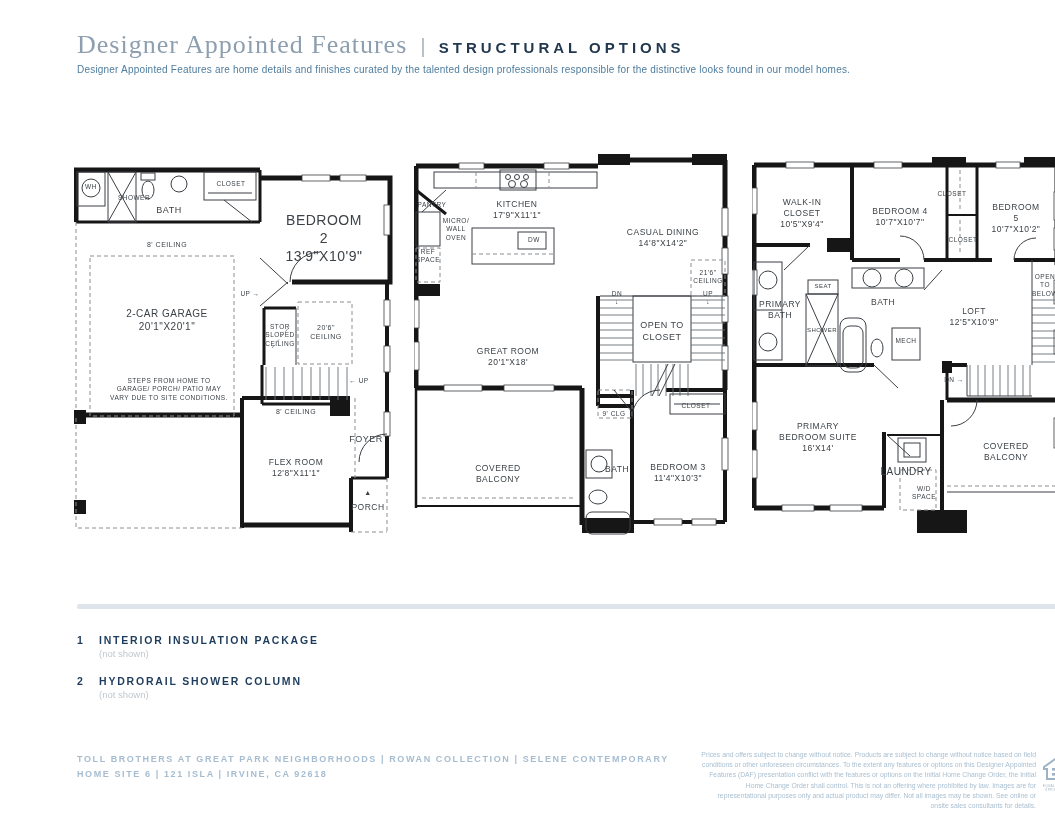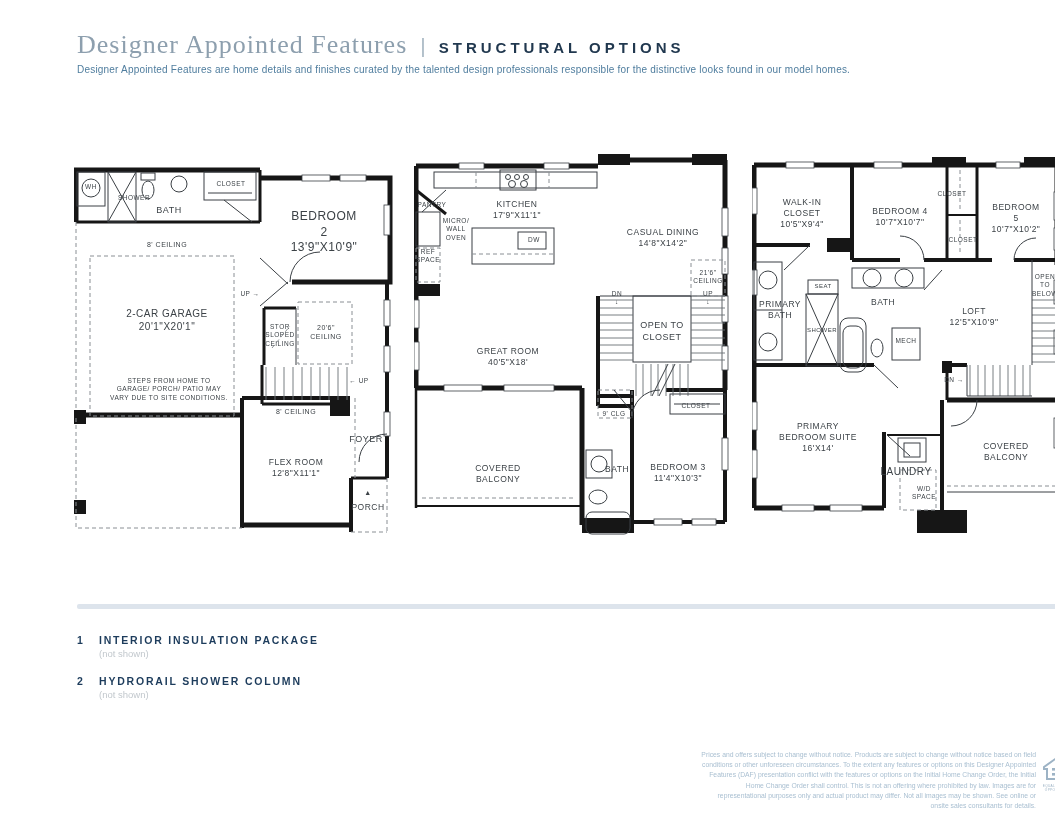--- a/index.html
+++ b/index.html
@@ -116,21 +116,21 @@
         <path class="thin" d="M150,40 L178,62"></path>
         <path class="thin" d="M186,98 L214,124 M186,146 L214,122"></path>
         <path class="thin" d="M216,122 A30,30 0 0 1 246,92"></path>
         <path class="thin" d="M285,302 A28,28 0 0 1 313,274"></path>
       </g>
     </svg>
     <div class="lbl" style="left:17px;top:27px;font-size:6.5px">WH</div>
     <div class="lbl" style="left:60px;top:38px;font-size:6.5px">SHOWER</div>
     <div class="lbl" style="left:95px;top:51px;font-size:9px">BATH</div>
     <div class="lbl" style="left:157px;top:24px;font-size:6.5px">CLOSET</div>
-    <div class="lbl" style="left:250px;top:72px;font-size:12px">BEDROOM 2
+    <div class="lbl" style="left:250px;top:78px;font-size:14px">BEDROOM 2
 13'9"X10'9"</div>
     <div class="lbl" style="left:93px;top:85px;font-size:7px">8' CEILING</div>
     <div class="lbl" style="left:93px;top:160px;font-size:10px">2-CAR GARAGE
 20'1"X20'1"</div>
     <div class="lbl" style="left:176px;top:134px;font-size:6.5px">UP →</div>
     <div class="lbl" style="left:206px;top:176px;font-size:6.5px">STOR
 SLOPED
 CEILING</div>
     <div class="lbl" style="left:252px;top:172px;font-size:7px">20'6"
 CEILING</div>
@@ -240,21 +240,21 @@
 14'8"X14'2"</div>
     <div class="lbl" style="left:294px;top:127px;font-size:6.5px">21'6"
 CEILING</div>
     <div class="lbl" style="left:203px;top:148px;font-size:6.5px">DN
 ↓</div>
     <div class="lbl" style="left:294px;top:148px;font-size:6.5px">UP
 ↓</div>
     <div class="lbl" style="left:248px;top:182px;font-size:9px">OPEN TO
 CLOSET</div>
     <div class="lbl" style="left:94px;top:207px;font-size:8.5px">GREAT ROOM
-40'5"X18'</div>
+20'1"X18'</div>
     <div class="lbl" style="left:200px;top:264px;font-size:6.5px">9' CLG</div>
     <div class="lbl" style="left:282px;top:256px;font-size:6.5px">CLOSET</div>
     <div class="lbl" style="left:84px;top:324px;font-size:8.5px">COVERED
 BALCONY</div>
     <div class="lbl" style="left:203px;top:320px;font-size:8.5px">BATH</div>
     <div class="lbl" style="left:264px;top:323px;font-size:8.5px">BEDROOM 3
 11'4"X10'3"</div>
   </div>
 
   <div class="plan" style="left:710px;top:150px;width:315px;height:395px;">
@@ -378,20 +378,24 @@
     <span class="num">1</span>
     <span class="ftitle">INTERIOR INSULATION PACKAGE</span>
     <span class="fnote">(not shown)</span>
   </div>
   <div class="feature" style="top:675px;">
     <span class="num">2</span>
     <span class="ftitle">HYDRORAIL SHOWER COLUMN</span>
     <span class="fnote">(not shown)</span>
   </div>
 
+  <div id="footer-left">
+    <div class="fl">TOLL BROTHERS AT GREAT PARK NEIGHBORHOODS | ROWAN COLLECTION | SELENE CONTEMPORARY</div>
+    <div class="fl">HOME SITE 6 | 121 ISLA | IRVINE, CA 92618</div>
+  </div>
   <div id="disclaimer">Prices and offers subject to change without notice. Products are subject to change without notice based on field conditions or other unforeseen circumstances. To the extent any features or options on this Designer Appointed Features (DAF) presentation conflict with the features or options on the Initial Home Change Order, the Initial Home Change Order shall control. This is not an offering where prohibited by law. Images are for representational purposes only and actual product may differ. Not all images may be shown. See online or onsite sales consultants for details.</div>
   <div id="eho">
     <svg width="34" height="26" viewBox="0 0 34 26">
       <path d="M17,2 L31,12 V14 H28 V24 H6 V14 H3 V12 Z" fill="none" stroke="#9db3c5" stroke-width="2"></path>
       <rect x="11" y="13" width="12" height="2.6" fill="#9db3c5"></rect>
       <rect x="11" y="18" width="12" height="2.6" fill="#9db3c5"></rect>
     </svg>
     <div id="eho-label">EQUAL HOUSING OPPORTUNITY</div>
   </div>
 

